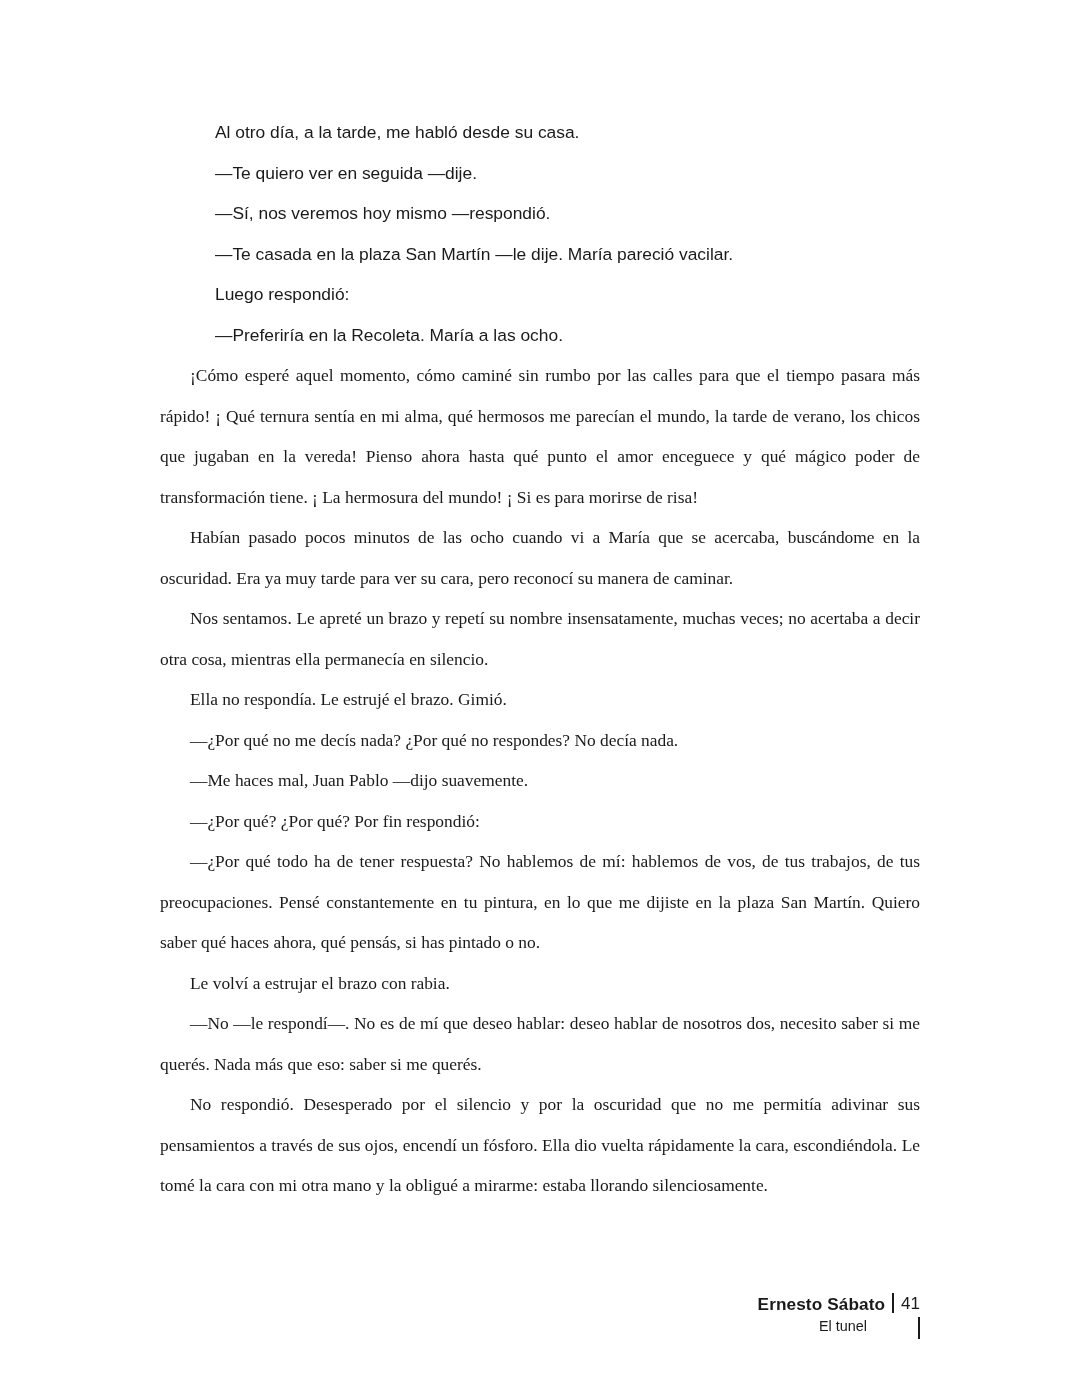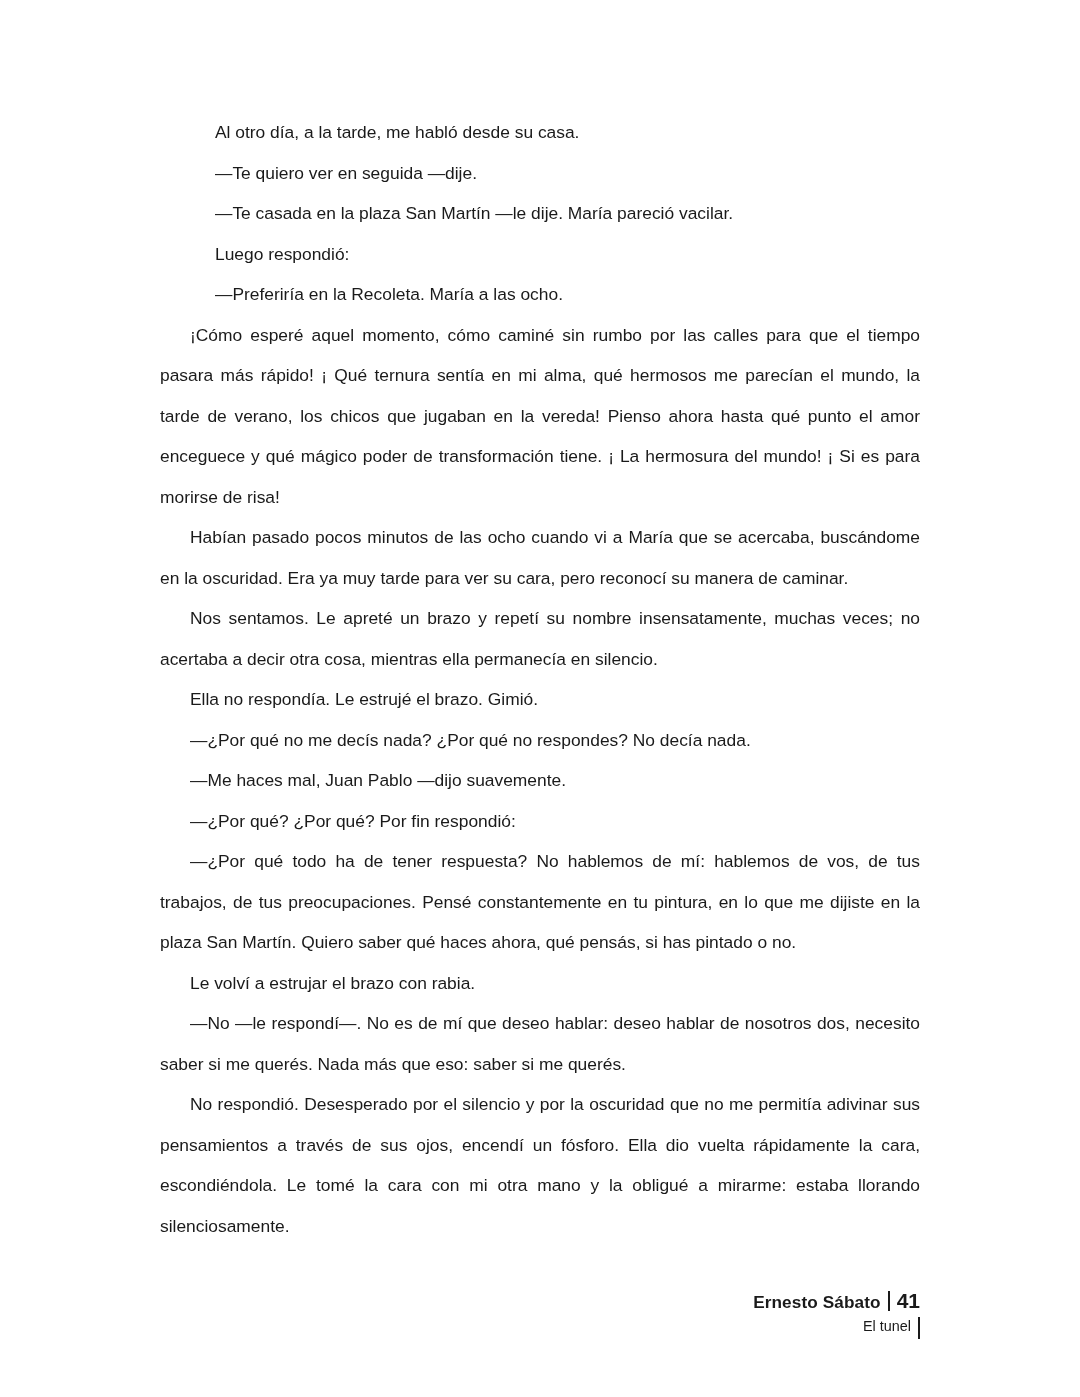--- a/index.html
+++ b/index.html
@@ -38,20 +38,21 @@
   p.dlg {
     margin-left: 55px;
     text-align: left;
   }
   p.dlg-just {
     margin-left: 55px;
     text-align: justify;
   }
   p.ind {
     text-indent: 30px;
+    font-family: Liberation Serif, serif;
   }
   .footer {
     position: absolute;
     right: 160px;
     bottom: 58px;
     text-align: right;
     line-height: 1.28;
   }
   .footer-row {
     display: flex;
@@ -63,46 +64,48 @@
     font-weight: bold;
     letter-spacing: 0.1px;
   }
   .footer-sep {
     width: 2px;
     height: 20px;
     background: #1a1a1a;
     margin: 0 7px 1px 7px;
   }
   .footer-page {
-    font-size: 21px;
-    font-weight: bold;
+    font-size: 17px;
+    font-weight: normal;
   }
   .footer-row2 {
     display: flex;
     align-items: flex-start;
     justify-content: flex-end;
     margin-top: 2px;
+    gap: 44px;
   }
   .footer-title {
     font-size: 14.4px;
   }
   .footer-rule {
     width: 2px;
     height: 22px;
     background: #1a1a1a;
     margin-left: 7px;
   }
 </style>
 </head>
 <body>
 
 <div class="page">
   <div class="body-text">
     <p class="dlg">Al otro día, a la tarde, me habló desde su casa.</p>
     <p class="dlg">—Te quiero ver en seguida —dije.</p>
+    <p class="dlg">—Sí, nos veremos hoy mismo —respondió.</p>
     <p class="dlg-just">—Te casada en la plaza San Martín —le dije. María pareció vacilar.</p>
     <p class="dlg">Luego respondió:</p>
     <p class="dlg">—Preferiría en la Recoleta. María a las ocho.</p>
     <p class="ind">¡Cómo esperé aquel momento, cómo caminé sin rumbo por las calles para que el tiempo pasara más rápido! ¡ Qué ternura sentía en mi alma, qué hermosos me parecían el mundo, la tarde de verano, los chicos que jugaban en la vereda! Pienso ahora hasta qué punto el amor enceguece y qué mágico poder de transformación tiene. ¡ La hermosura del mundo! ¡ Si es para morirse de risa!</p>
     <p class="ind">Habían pasado pocos minutos de las ocho cuando vi a María que se acercaba, buscándome en la oscuridad. Era ya muy tarde para ver su cara, pero reconocí su manera de caminar.</p>
     <p class="ind">Nos sentamos. Le apreté un brazo y repetí su nombre insensatamente, muchas veces; no acertaba a decir otra cosa, mientras ella permanecía en silencio.</p>
     <p class="ind">Ella no respondía. Le estrujé el brazo. Gimió.</p>
     <p class="ind">—¿Por qué no me decís nada? ¿Por qué no respondes? No decía nada.</p>
     <p class="ind">—Me haces mal, Juan Pablo —dijo suavemente.</p>
     <p class="ind">—¿Por qué? ¿Por qué? Por fin respondió:</p>

